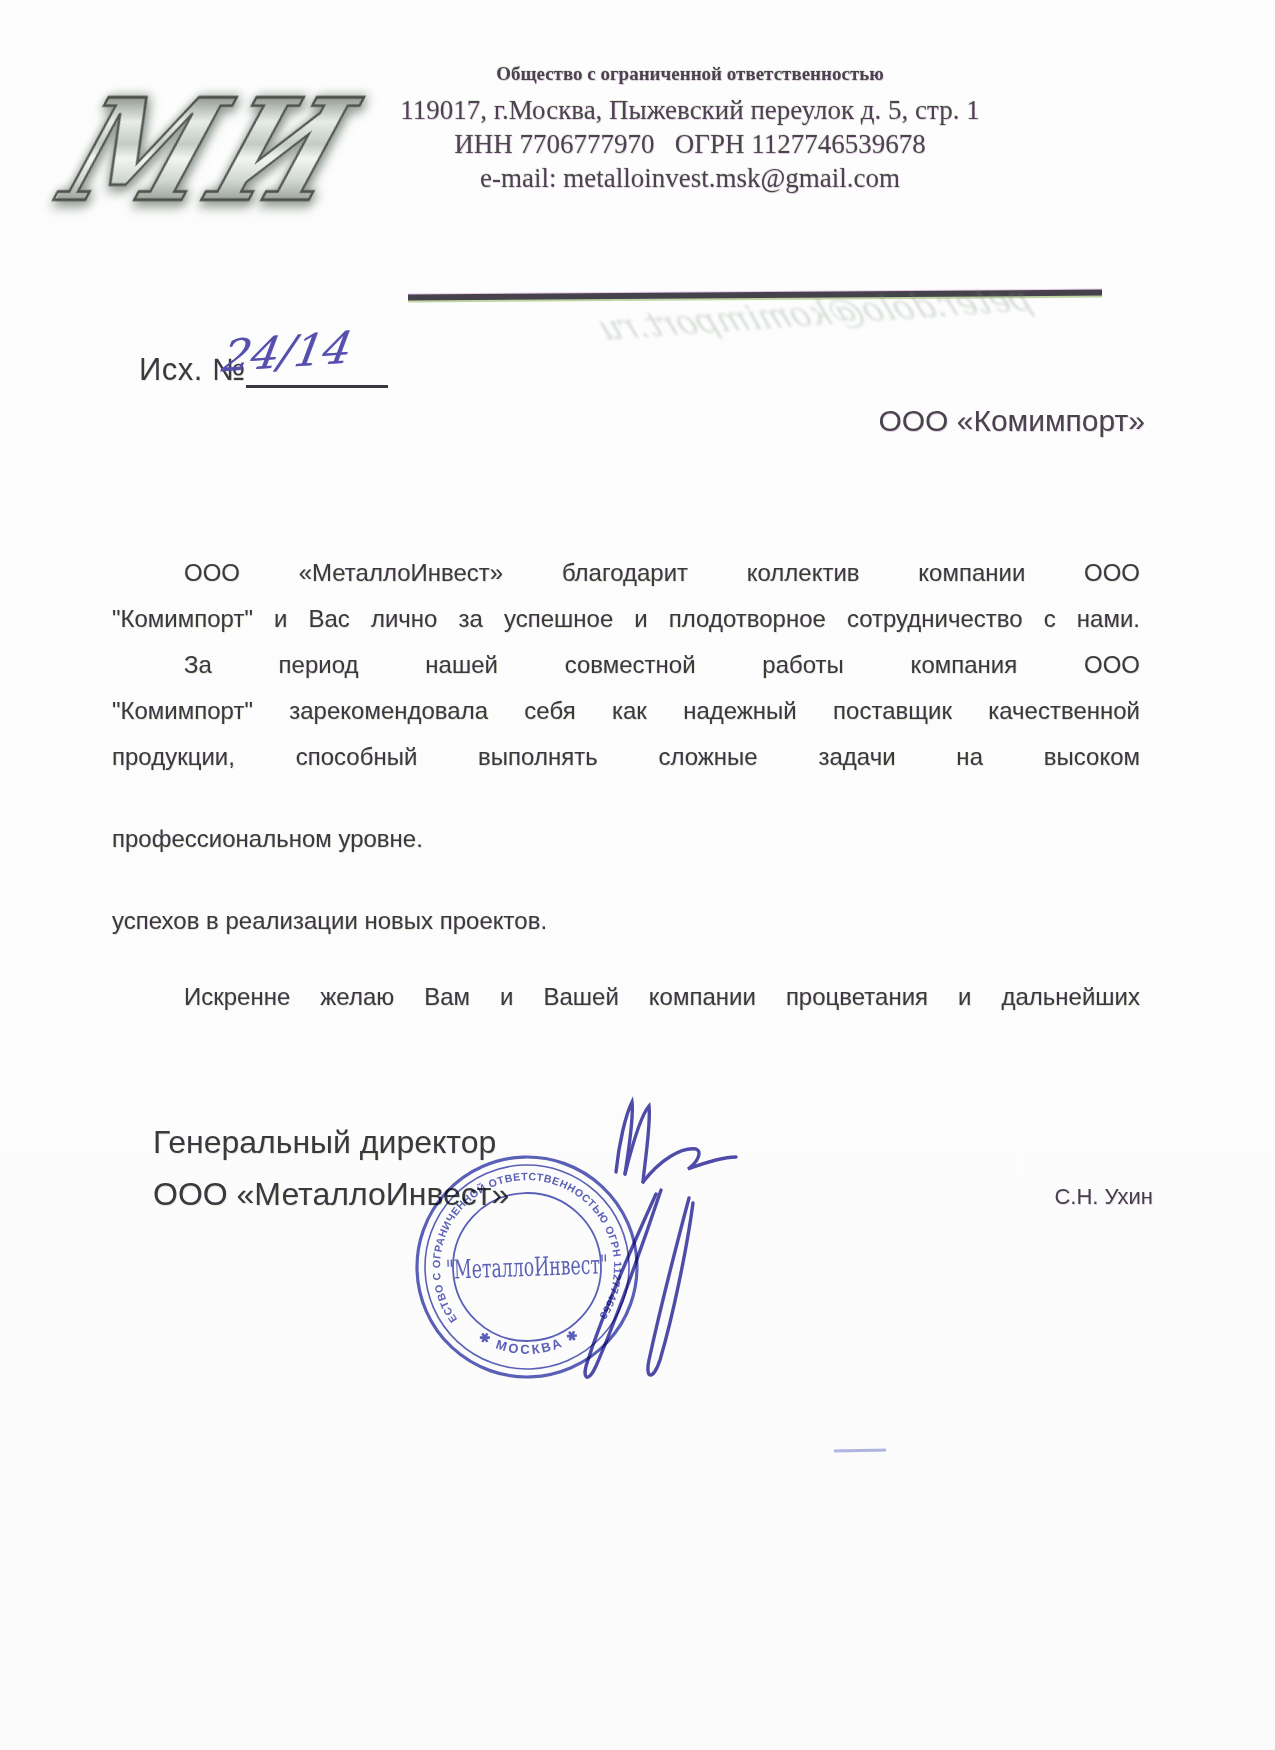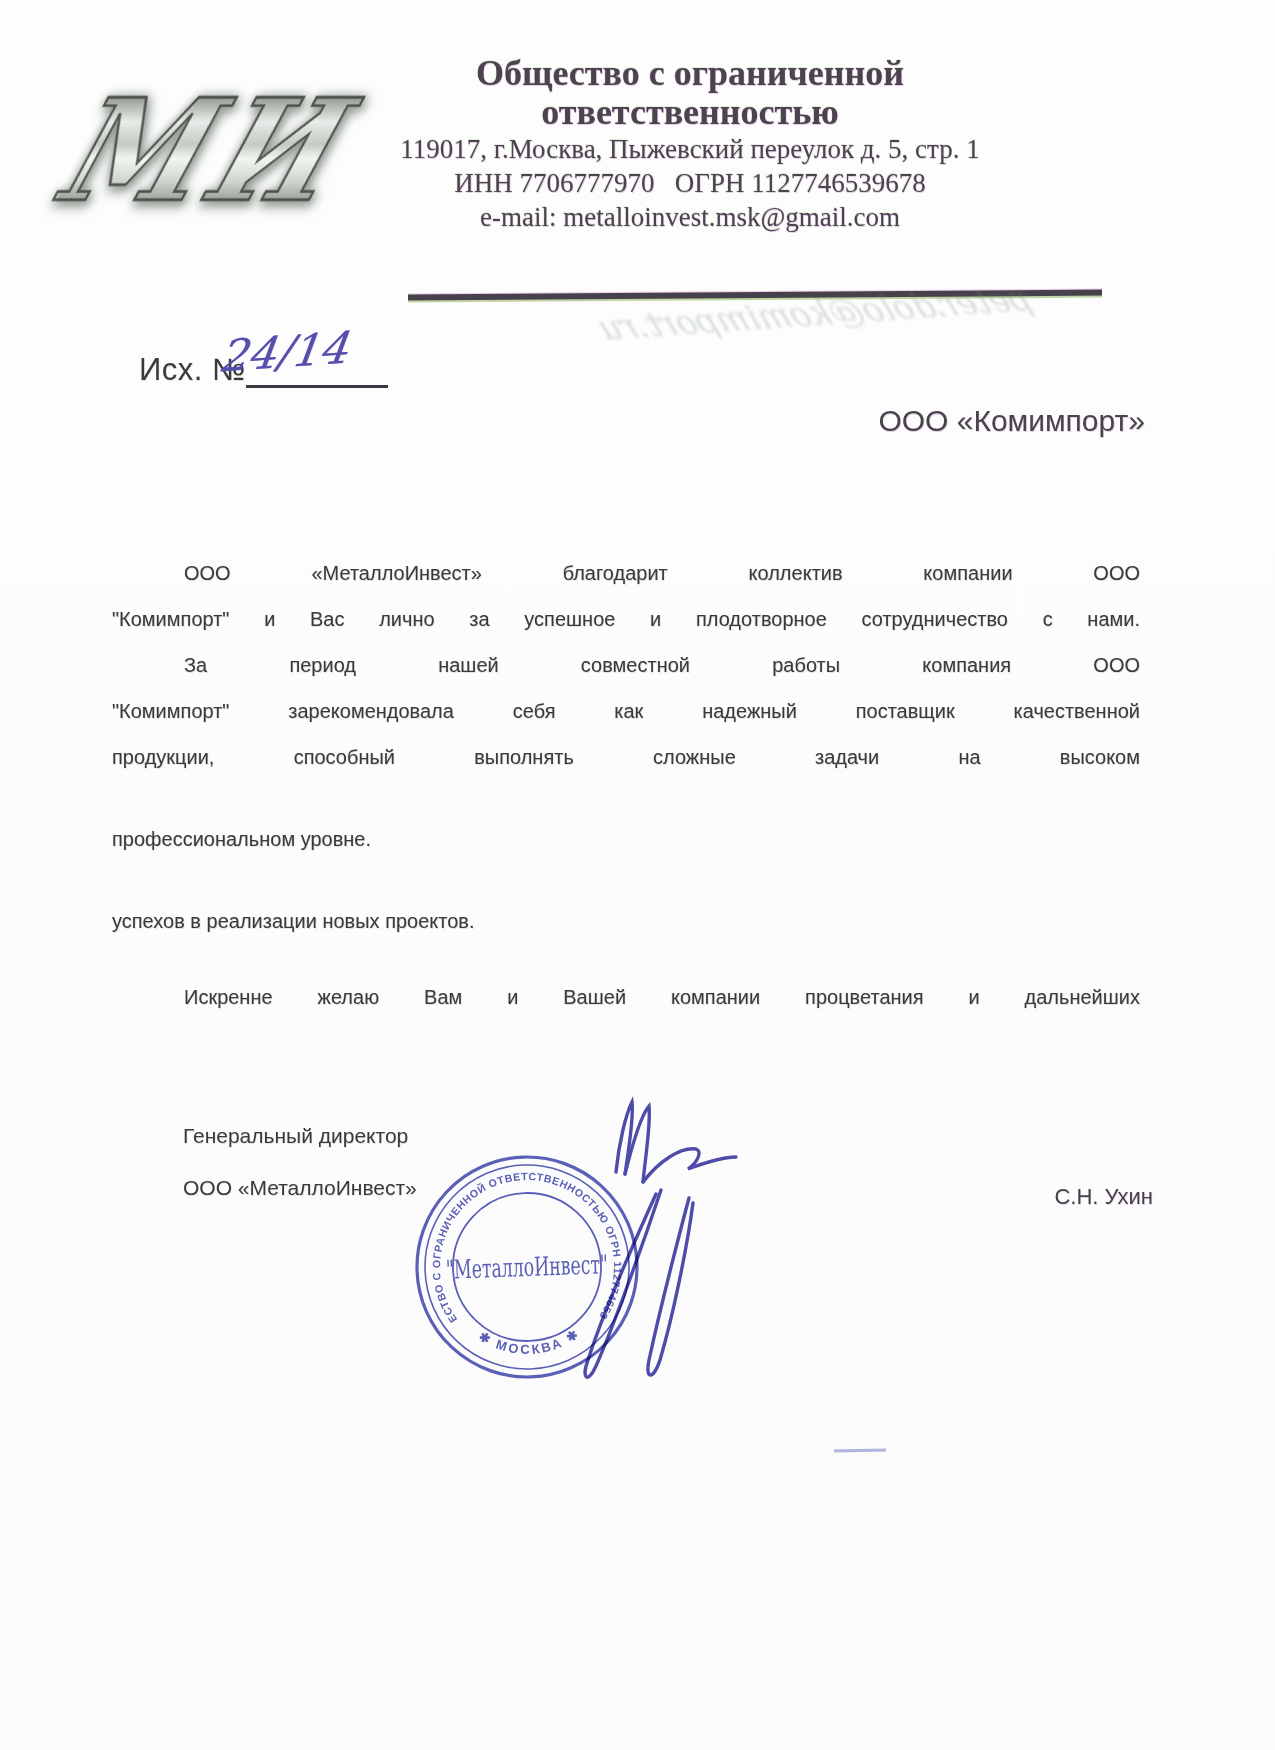--- a/index.html
+++ b/index.html
@@ -28,21 +28,21 @@
     -webkit-text-stroke:2.5px rgba(62,64,58,.85);
     filter:drop-shadow(0 0 5px rgba(130,140,132,.75)) drop-shadow(4px 5px 4px rgba(110,120,112,.55));
   }
   
   .letterhead{
     position:absolute;left:340px;top:54px;width:700px;
     text-align:center;color:#4d4350;
     font-family:"Liberation Serif",serif;
     text-shadow:.6px .6px 0 rgba(150,70,160,.25), -.6px -.6px 0 rgba(110,160,70,.18);
   }
-  .lh1,.lh2{font-size:36px;line-height:39px;font-weight:600;}
+  .lh1,.lh2{font-size:19px;line-height:39px;font-weight:600;}
   .lh3,.lh4,.lh5,.lh6{font-size:27px;line-height:34px;font-weight:400;}
   .lh4{white-space:pre-wrap;}
   
   .divider{
     position:absolute;left:408px;top:292px;width:694px;height:6px;
     background:#46424b;
     transform:rotate(-.4deg);
     box-shadow:0 2px 0 rgba(120,165,55,.45), 0 -1px 0 rgba(195,85,195,.3);
   }
   
@@ -72,37 +72,36 @@
   }
   
   .recipient{
     position:absolute;right:130px;top:404px;
     font-size:30px;color:#49434c;
     text-shadow:.6px .6px 0 rgba(150,70,160,.25);
   }
   
   .body-block{
     position:absolute;left:112px;top:550px;width:1028px;
-    font-size:20px;color:#3c3840;
+    font-size:24px;color:#3c3840;
     text-shadow:.7px .7px 0 rgba(110,165,60,.22), -.6px 0 0 rgba(160,80,165,.18);
   }
   .bline{
     line-height:46px;height:46px;
     text-align:justify;text-align-last:justify;
     white-space:normal;
   }
   .bline.left{text-align:left;text-align-last:left;margin-top:36px;}
   .bline.indent{text-indent:72px;}
   .bline.gap{margin-top:30px;}
   
   .sig-title{
     position:absolute;left:153px;
-    font-size:21px;color:#3c3840;
+    font-size:32px;color:#3c3840;
     text-shadow:.6px .6px 0 rgba(110,165,60,.22);
-    margin-left:30px;
   }
   .sig-t1{top:1124px;}
   .sig-t2{top:1176px;}
   .sig-name{
     position:absolute;right:122px;top:1184px;
     font-size:22px;color:#453f49;
     text-shadow:.6px .6px 0 rgba(150,70,160,.22);
   }
   
   .stamp{

